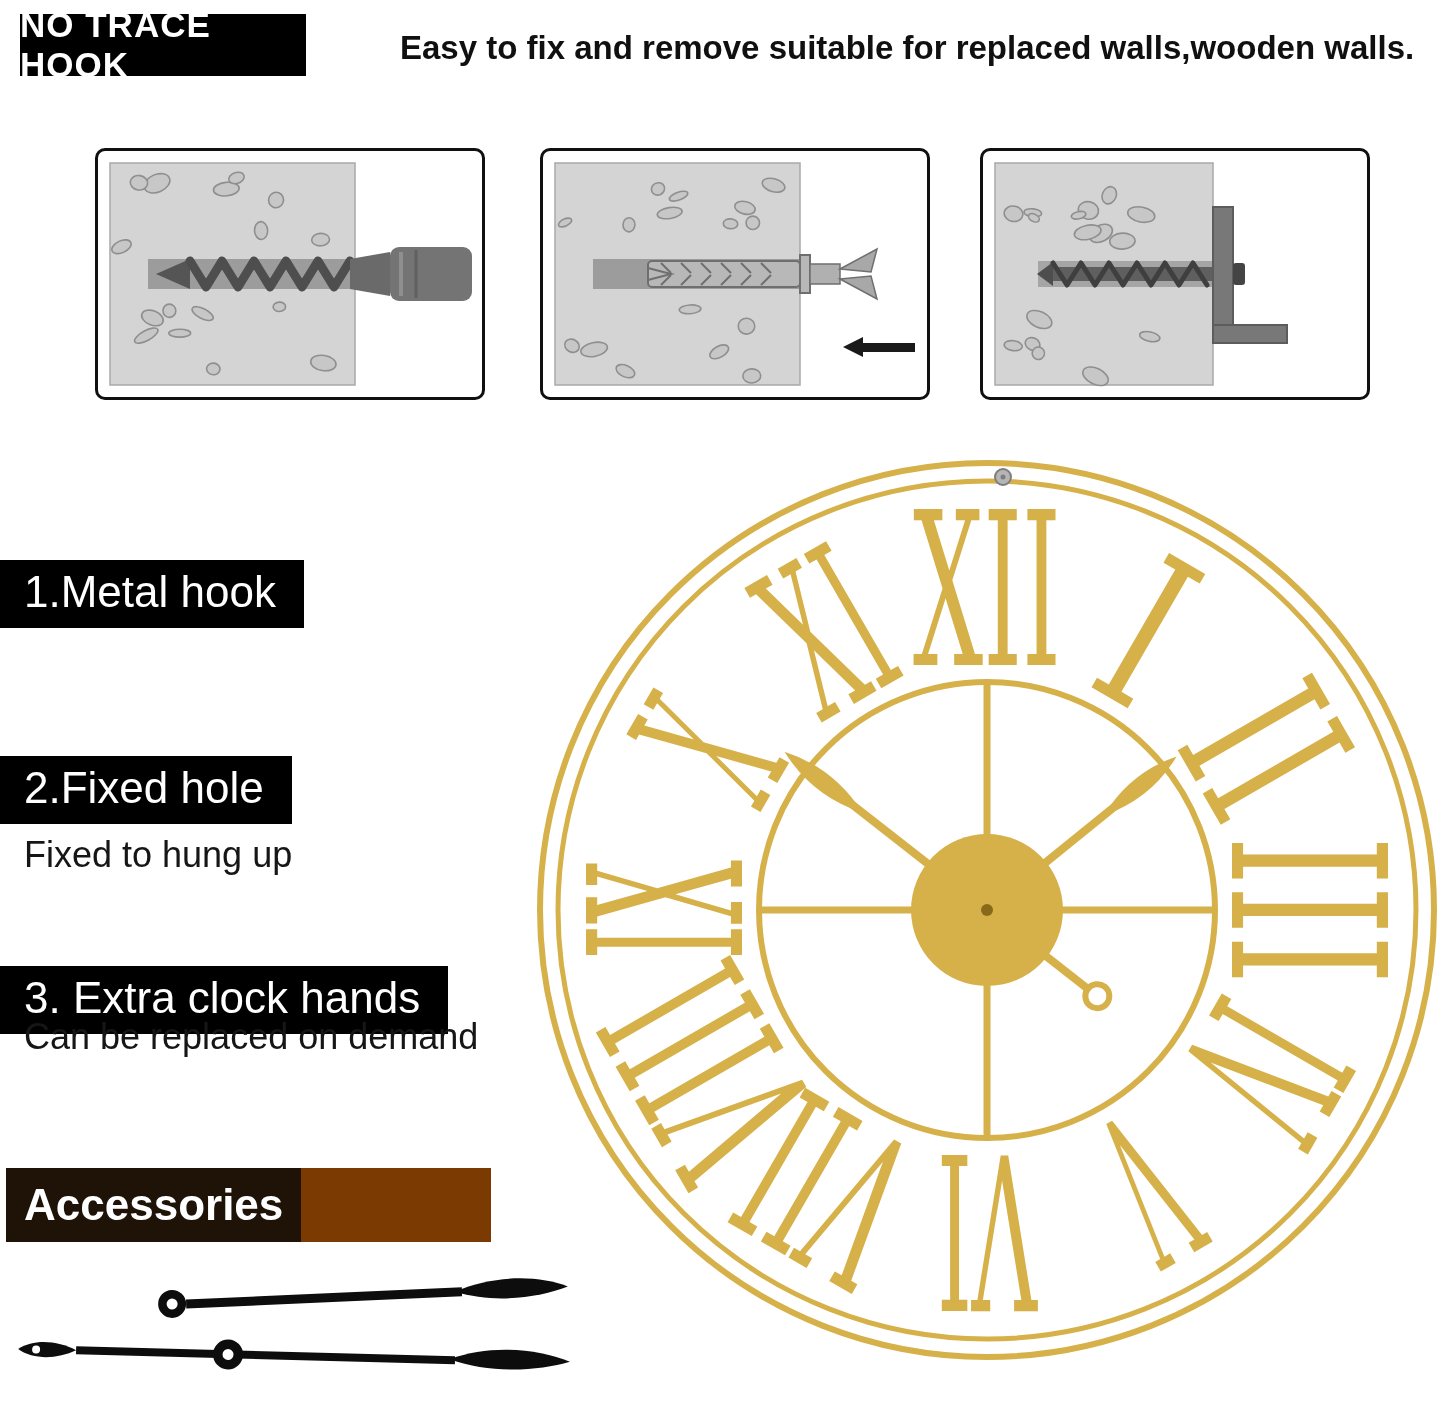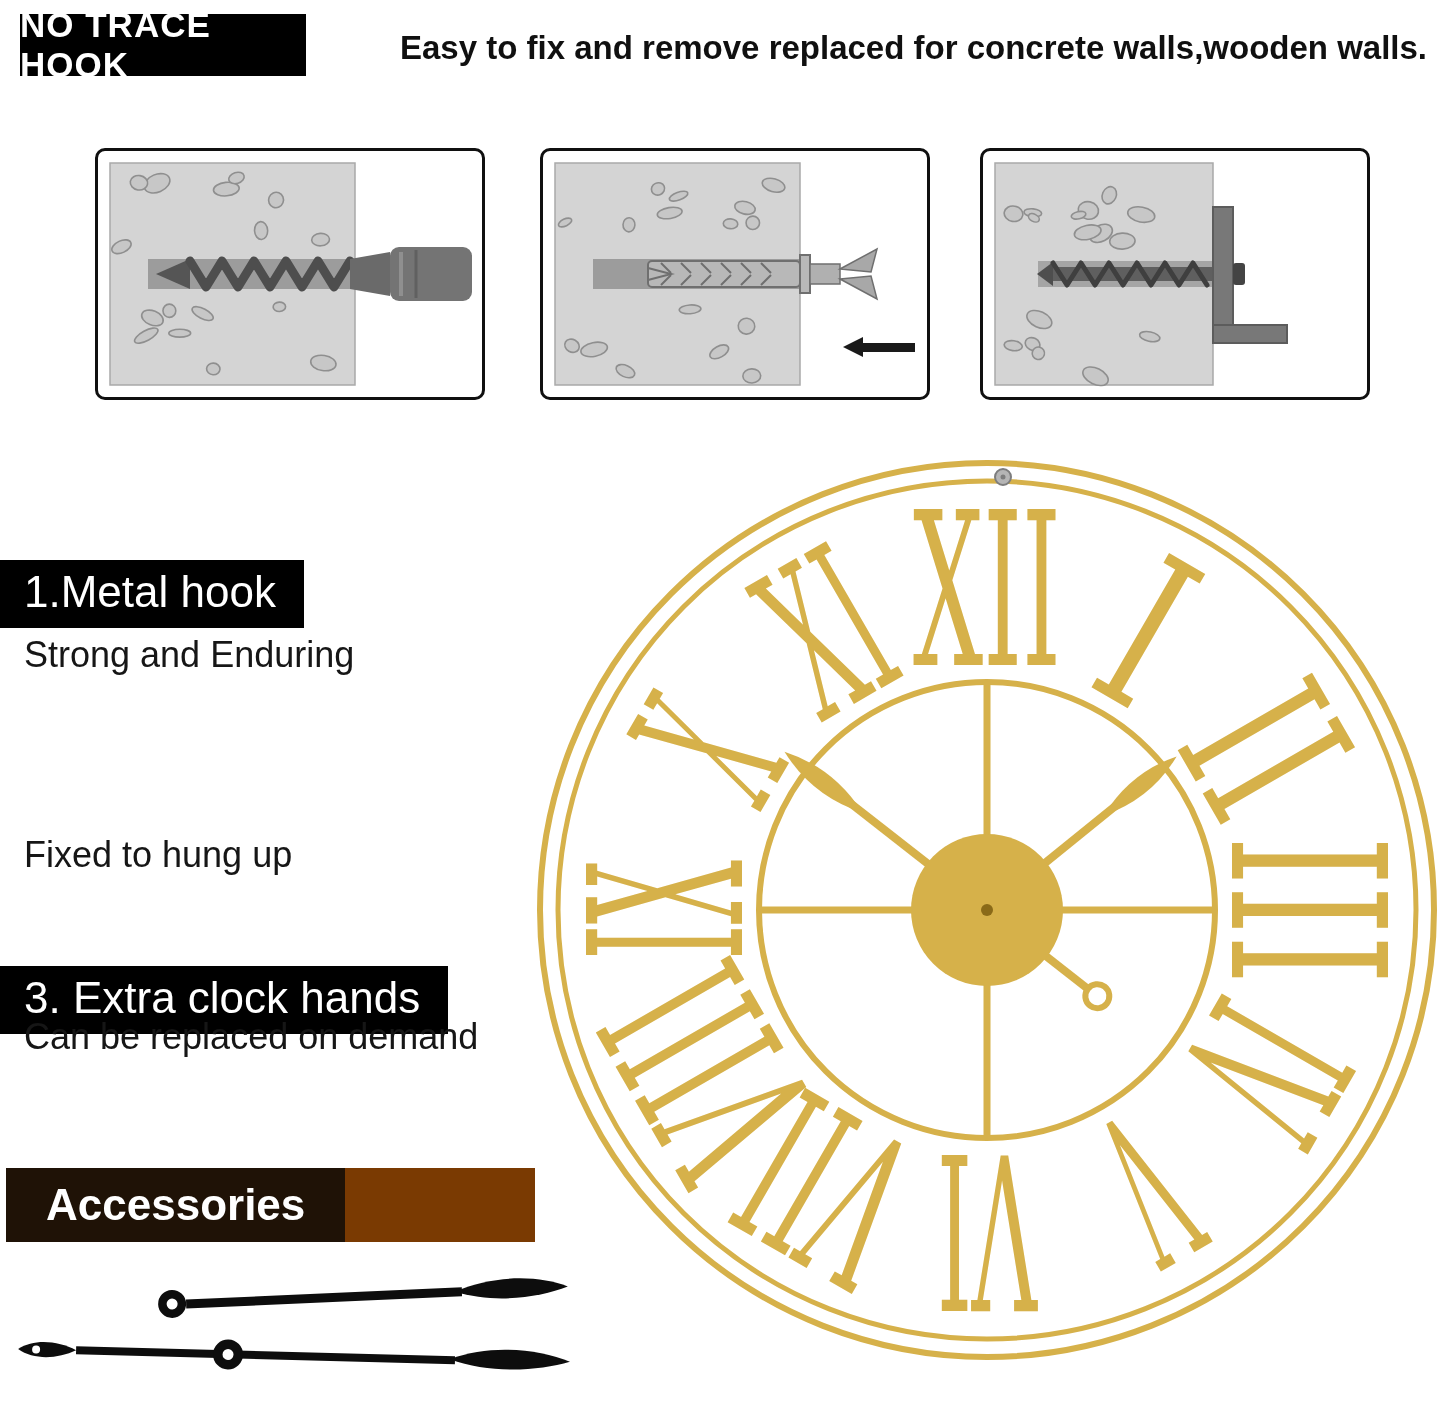--- a/index.html
+++ b/index.html
@@ -24,42 +24,42 @@
   
   .feature-title{position:absolute;left:0;background:var(--ink);color:#fff;font-weight:normal;
                  font-size:44px;line-height:1;padding:10px 28px 14px 24px;white-space:nowrap;}
   .ft1{top:560px}.ft2{top:756px}.ft3{top:966px}
   .feature-sub{position:absolute;left:24px;font-size:36px;color:#161616;white-space:nowrap;}
   .fs1{top:634px}.fs2{top:834px}.fs3{top:1016px}
 
   
   .accessories{position:absolute;left:6px;top:1168px;height:74px;display:flex;}
   .accessories .label-box{background:var(--dark-brown);color:#fff;font-size:44px;font-weight:bold;
-                          display:flex;align-items:center;padding:0 40px;white-space:nowrap;}
+                          display:flex;align-items:center;padding:0 18px;white-space:nowrap;}
   .accessories .brown-bar{width:190px;background:var(--brown);}
 
   
   .clock{position:absolute;left:535px;top:450px;width:905px;height:920px;}
   .clock svg{width:100%;height:100%;display:block;}
   .gs{stroke:var(--gold);fill:none;}
   .gf{fill:var(--gold);}
   #numerals text{font-family:"DejaVu Serif",serif;fill:var(--gold);}
 
   
   .spare-hands{position:absolute;left:0;top:1252px;width:600px;height:150px;}
   .spare-hands svg{width:100%;height:100%;display:block;}
   .bk{fill:#0d0d0d;}
 </style>
 </head>
 <body>
 
 <div class="page">
 
   <div class="badge">NO TRACE HOOK</div>
-  <div class="tagline">Easy to fix and remove replaced for concrete walls,wooden walls.</div>
+  <div class="tagline">Easy to fix and remove suitable for replaced walls,wooden walls.</div>
 
   <div class="panel panel-1">
     <svg viewBox="0 0 384 246">
       <rect class="wall" x="12" y="12" width="245" height="222"></rect>
       <g class="pebbles">
           <ellipse cx="128.34040637860082" cy="38.10438100137174" rx="12.909837962962964" ry="6.741812414266118" transform="rotate(-5.3505658436214 128.34040637860082 38.10438100137174)"></ellipse>
           <ellipse cx="81.73225308641976" cy="182.1571287722908" rx="10.916975308641975" ry="3.9211998456790123" transform="rotate(-0.08693415637860369 81.73225308641976 182.1571287722908)"></ellipse>
           <ellipse cx="71.36638374485597" cy="159.752829218107" rx="6.421797839506173" ry="6.582197359396433" transform="rotate(-0.7646604938271615 71.36638374485597 159.752829218107)"></ellipse>
           <ellipse cx="59.00205761316872" cy="32.26493912894376" rx="13.452083333333333" ry="8.83437285665295" transform="rotate(-22.754115226337447 59.00205761316872 32.26493912894376)"></ellipse>
           <ellipse cx="115.28742283950616" cy="217.91876714677642" rx="6.7022762345679014" ry="5.805812757201647" transform="rotate(3.018775720164612 115.28742283950616 217.91876714677642)"></ellipse>
@@ -147,22 +147,22 @@
       <rect x="68" y="116" width="168" height="14" fill="#5f5f5f"></rect>
       <polygon points="54,123 70,111 70,135" fill="#4e4e4e"></polygon>
       <path d="M70 112 L84 134 L98 112 L112 134 L126 112 L140 134 L154 112 L168 134 L182 112 L196 134 L210 112 L224 134" stroke="#3f3f3f" stroke-width="5" fill="none" stroke-linejoin="round" stroke-linecap="round"></path>
       <rect x="230" y="56" width="20" height="136" fill="#787878" stroke="#5c5c5c" stroke-width="2"></rect>
       <rect x="230" y="174" width="74" height="18" fill="#787878" stroke="#5c5c5c" stroke-width="2"></rect>
       <rect x="250" y="112" width="12" height="22" rx="3" fill="#444"></rect>
     </svg>
   </div>
 
   <div class="feature-title ft1">1.Metal hook</div>
-  <div class="feature-sub fs1">Strong and Enduring</div>
-
+
+  <div class="feature-title ft2">2.Fixed hole</div>
   <div class="feature-sub fs2">Fixed to hung up</div>
 
   <div class="feature-title ft3">3. Extra clock hands</div>
   <div class="feature-sub fs3">Can be replaced on demand</div>
 
   <div class="accessories">
     <div class="label-box">Accessories</div>
     <div class="brown-bar"></div>
   </div>
 

